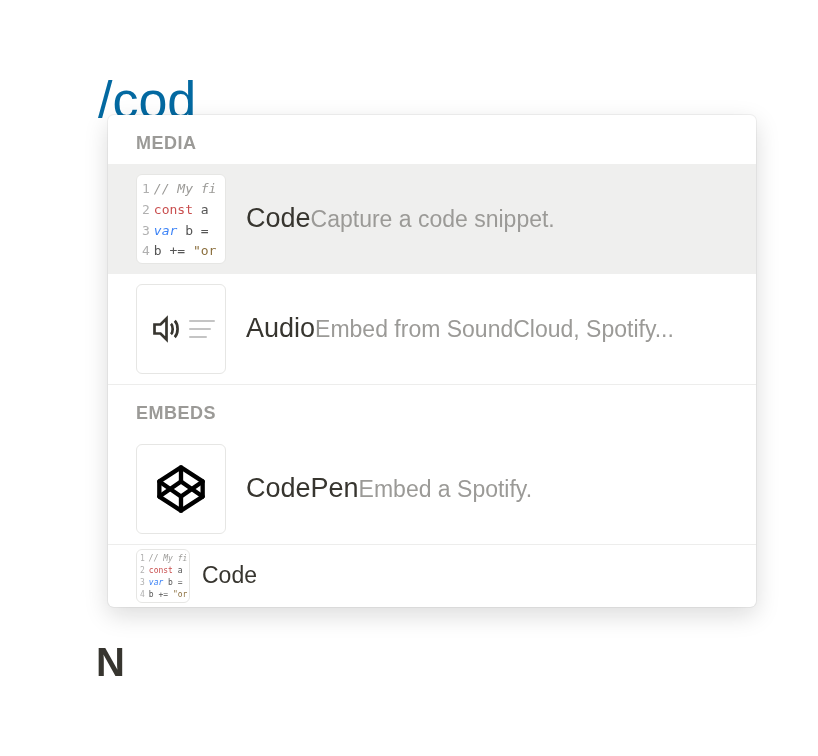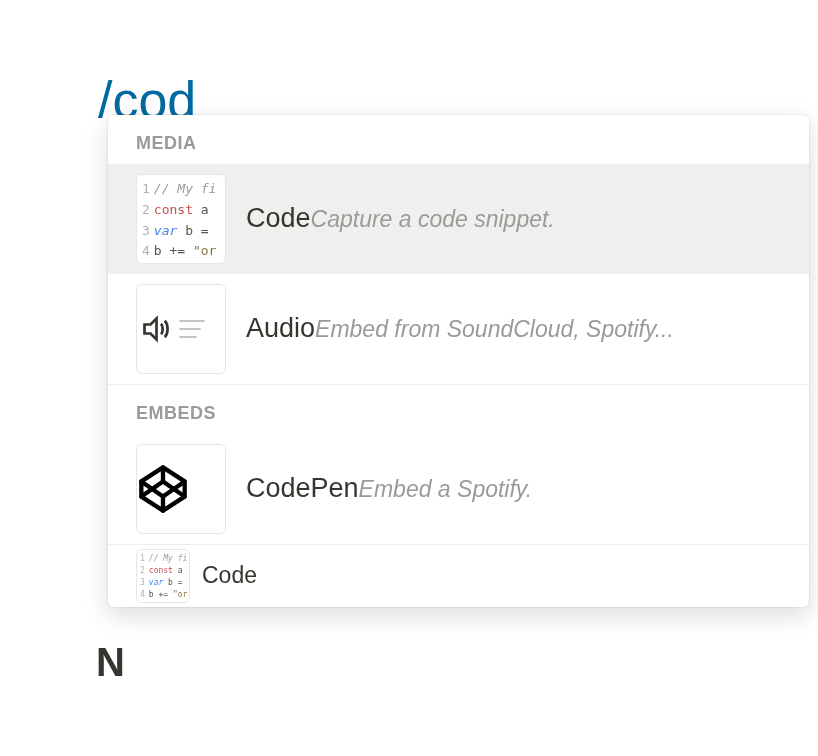--- a/index.html
+++ b/index.html
@@ -20,21 +20,21 @@
       top: 70px;
       left: 98px;
       font-size: 52px;
       color: #0369a1;
       font-weight: 400;
     }
     .slash-menu {
       position: absolute;
       top: 115px;
       left: 108px;
-      width: 701px;
+      width: 648px;
       background: #fff;
       border-radius: 6px;
       box-shadow: 0 0 0 1px rgba(15,15,15,0.05), 0 8px 24px rgba(15,15,15,0.15);
       overflow: hidden;
     }
     .section-header {
       padding: 18px 28px 10px 28px;
       font-size: 18px;
       font-weight: 600;
       color: #9b9a97;
@@ -53,21 +53,21 @@
     .icon-box {
       width: 90px;
       height: 90px;
       border: 1px solid #e6e6e4;
       border-radius: 6px;
       background: #fff;
       margin-right: 20px;
       flex-shrink: 0;
       display: flex;
       align-items: center;
-      justify-content: flex-start;
+      justify-content: center;
       overflow: hidden;
     }
     .icon-box.small {
       width: 54px;
       height: 54px;
       margin-right: 12px;
     }
     .item-text {
       display: flex;
       flex-direction: row;
@@ -79,21 +79,20 @@
       line-height: 1.3;
     }
     .item-title.small {
       font-size: 23px;
     }
     .item-desc {
       font-size: 23px;
       color: #9b9a97;
       line-height: 1.4;
       margin-top: 2px;
-      font-style: italic;
     }
     .divider {
       height: 1px;
       background: #ededec;
     }
     
     .code-thumb {
       width: 100%;
       height: 100%;
       font-family: ui-monospace, SFMono-Regular, Menlo, monospace;

